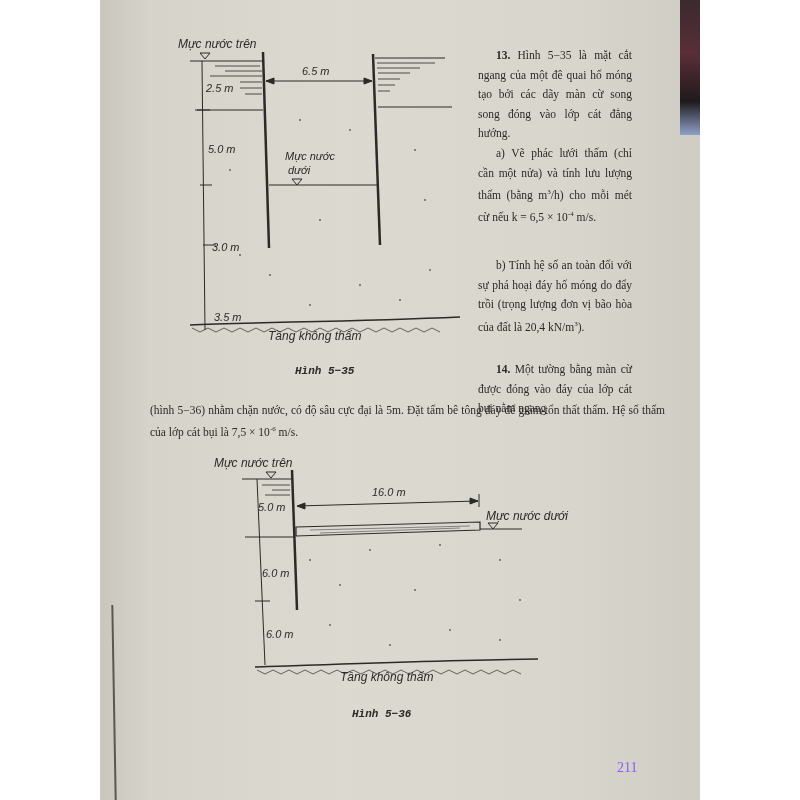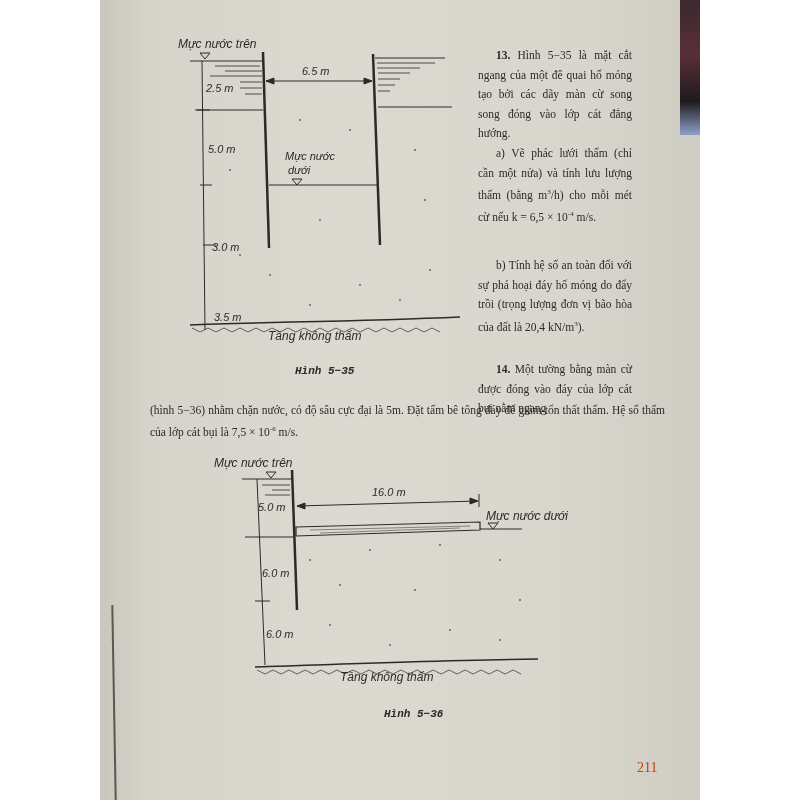--- a/index.html
+++ b/index.html
@@ -11,21 +11,21 @@
     .edge-shadow { position:absolute; left:680px; top:0; width:20px; height:135px;
       background: linear-gradient(180deg,#3a2a2e 0%, #5a2e38 40%, #1e1a1c 75%, #8fa0c8 100%); }
     .fold-line { position:absolute; left:113px; top:605px; width:2px; height:195px; background:#5b5850; transform:rotate(-1deg); }
     .txt { position:absolute; font-family:"Liberation Serif", serif; color:#2b2a27; font-size:11.5px; line-height:19.5px; }
     .right-col { left:470px; width:170px; text-align:justify; }
     .right-col p { margin:8px; }
     .indent { text-indent:18px; }
     .num { font-weight:bold; }
     .full { left:150px; width:515px; text-align:justify; font-size:11.5px; line-height:19px; }
     .caption { position:absolute; font-family:Liberation Mono, monospace; font-weight:bold; font-style:italic; font-size:11px; color:#2b2a27; }
-    .pagenum { position:absolute; left:617px; top:760px; font-family:"Liberation Serif", serif; font-size:14px; color:#c2410c;margin-left:20px; }
+    .pagenum { position:absolute; left:617px; top:760px; font-family:"Liberation Serif", serif; font-size:14px; color:#8b5cf6; }
     svg text { font-family:"Liberation Sans", sans-serif; font-style:italic; fill:#2b2a27; }
     sup { font-size:7px; }
   </style>
 </head>
 <body>
 
 <div class="page"></div>
 <div class="edge-shadow"></div>
 <div class="fold-line"></div>
 
@@ -158,15 +158,15 @@
       <circle cx="300" cy="190" r="0.9"></circle>
   </g>
   <text x="14" y="17" font-size="12">Mực nước trên</text>
   <text x="172" y="46" font-size="11">16.0 m</text>
   <text x="286" y="70" font-size="12">Mực nước dưới</text>
   <text x="58" y="61" font-size="11">5.0 m</text>
   <text x="62" y="127" font-size="11">6.0 m</text>
   <text x="66" y="188" font-size="11">6.0 m</text>
   <text x="140" y="231" font-size="12">Tầng không thấm</text>
 </svg>
-<div class="caption" style="left:384px;top:708px">Hình 5−36</div>
+<div class="caption" style="left:352px;top:708px">Hình 5−36</div>
 
 <div class="pagenum">211</div>
 
 </body></html>

